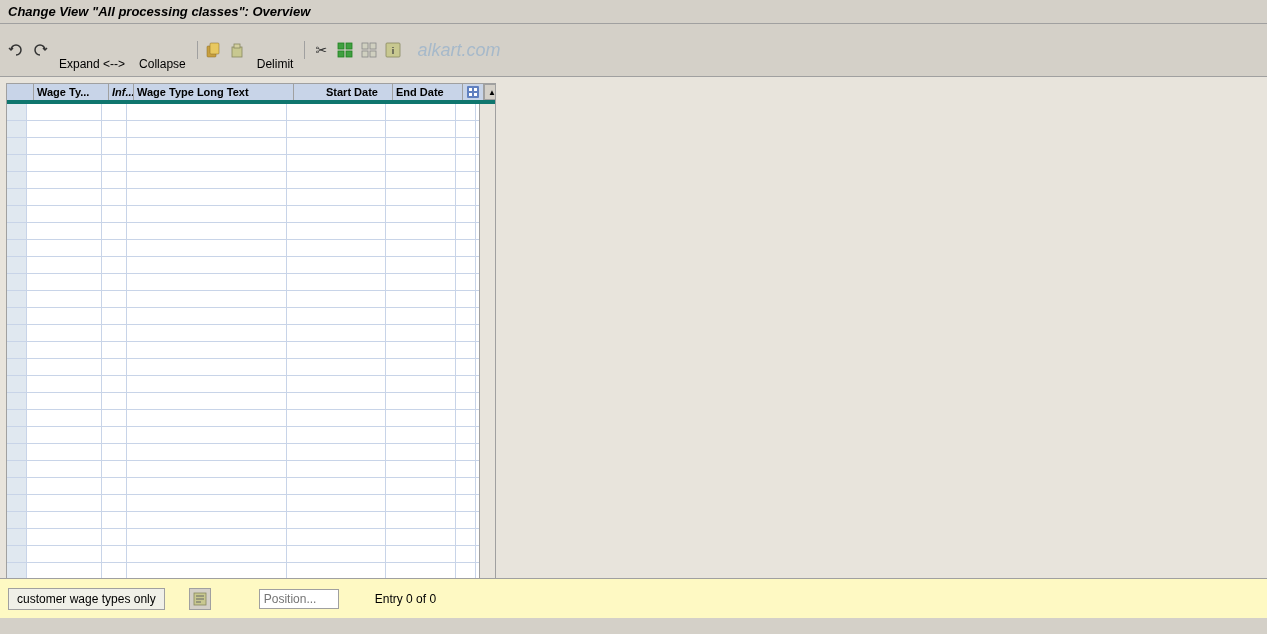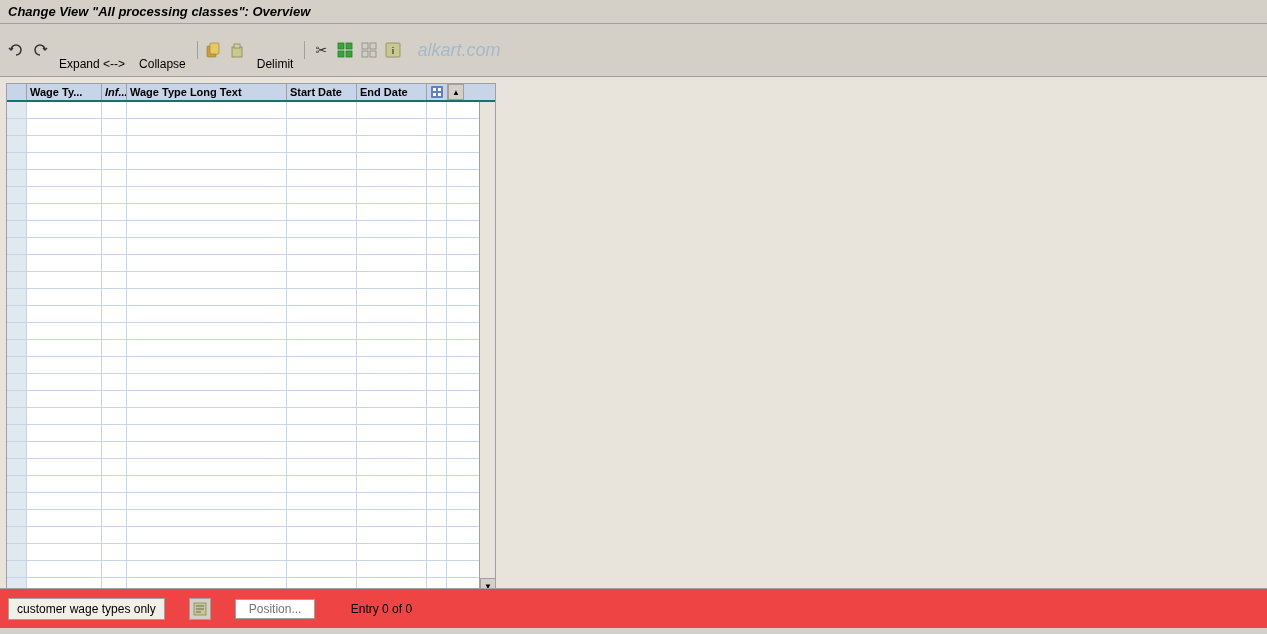--- a/index.html
+++ b/index.html
@@ -84,22 +84,23 @@
       overflow: hidden;
       position: relative;
       display: flex;
       flex-direction: column;
     }
 
     
     #table-header {
       display: flex;
       background: #c8d4e8;
-      border-bottom: 2px solid #0f766e;
+      border-bottom: 4px solid #0f766e;
       flex-shrink: 0;
+      padding-left: 7px;
     }
 
     .row-num-header {
       width: 20px;
       min-width: 20px;
       border-right: 1px solid #a0a0a0;
       background: #c8d4e8;
     }
 
     .col-header {
@@ -108,21 +109,21 @@
       font-size: 11px;
       font-weight: bold;
       color: #000;
       white-space: nowrap;
       overflow: hidden;
     }
 
     .col-wage-type { width: 75px; min-width: 75px; }
     .col-inf { width: 25px; min-width: 25px; font-style: italic; }
     .col-long-text { width: 160px; min-width: 160px; }
-    .col-start-date { width: 70px; min-width: 70px; }
+    .col-start-date { width: 70px; min-width: 70px; margin-left: 29px; }
     .col-end-date { width: 70px; min-width: 70px; }
 
     .col-settings {
       width: 20px;
       min-width: 20px;
       border-right: none;
       display: flex;
       align-items: center;
       justify-content: center;
       padding: 0;
@@ -186,25 +187,25 @@
     }
 
     .scroll-track {
       flex: 1;
       background: #e8e4dc;
     }
 
     
     #status-bar {
       position: fixed;
-      bottom: 6px;
+      bottom: 16px;
       left: 0;
       width: 1267px;
       height: 40px;
-      background: #ef4444;
+      background: #fef9c3;
       border-top: 1px solid #a0a0a0;
       display: flex;
       align-items: center;
       padding: 0 8px;
       gap: 24px;
     }
 
     .status-button {
       background: #f0f0e8;
       border: 1px solid #a0a0a0;
@@ -221,23 +222,24 @@
       height: 22px;
       display: flex;
       align-items: center;
       justify-content: center;
       cursor: pointer;
     }
 
     .position-input {
       background: #fff;
       border: 1px solid #a0a0a0;
-      padding: 2px 13px;
+      padding: 2px 4px;
       font-size: 12px;
       width: 80px;
+      margin-left: 24px;
     }
 
     .entry-info {
       font-size: 12px;
       color: #000;
       margin-left: 12px;
     }
   </style>
 </head>
 <body>

